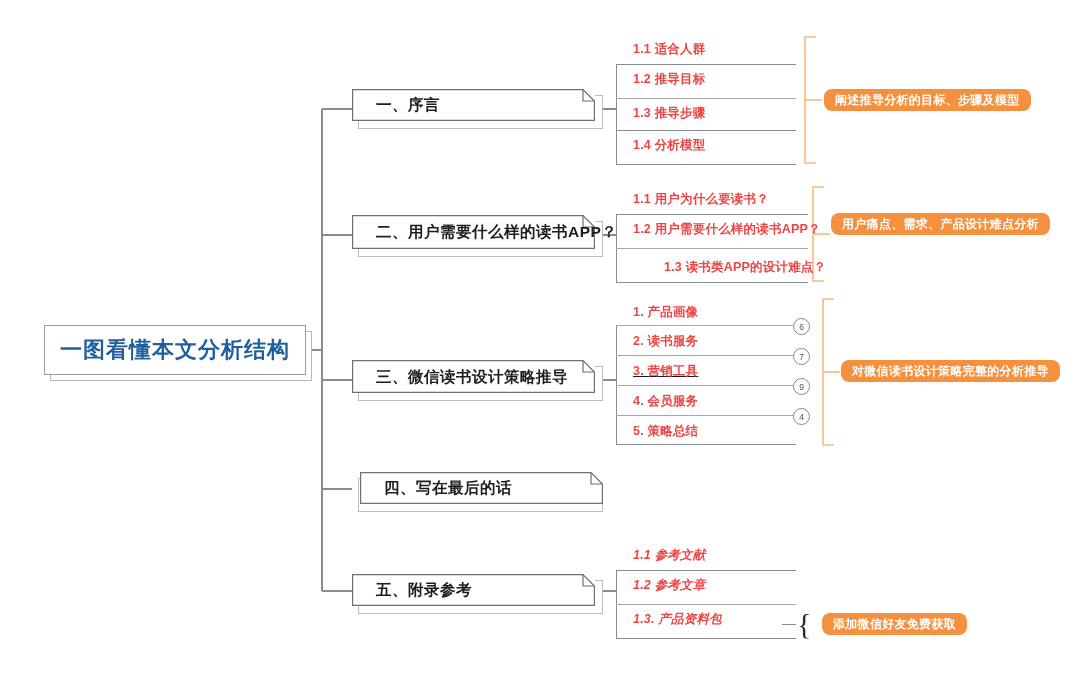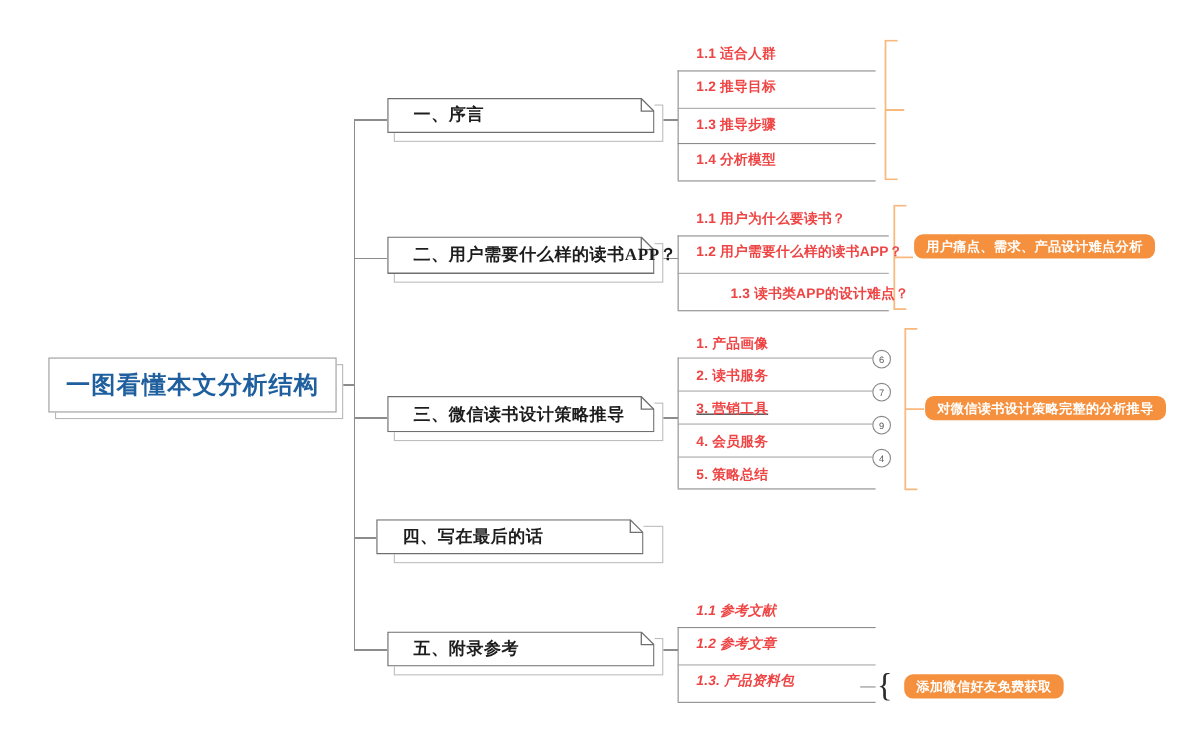--- a/index.html
+++ b/index.html
@@ -89,21 +89,20 @@
     position: absolute;
     left: 24px;
     top: 50%;
     transform: translateY(-50%);
     font-size: 15.5px;
     font-weight: bold;
     color: #1d1d1d;
     white-space: nowrap;
     letter-spacing: 0.5px;
     z-index: 3;
-    font-family: Liberation Serif, serif;
   }
 
   
   .subgroup {
     position: absolute;
     z-index: 4;
   }
   .subgroup .sub-left-rail {
     position: absolute;
     left: 0;
@@ -249,20 +248,23 @@
     </div>
     <div class="sub-rule" style="top:130px; left:0px; width:180px;"></div>
   </div>
 
   <div class="obracket" style="left:802px; top:36px;">
     <svg width="32" height="128" viewBox="0 0 32 128">
       <path d="M14,1 L3,1 L3,127 L14,127" fill="none" stroke="#F8B87E" stroke-width="1.6"></path>
       <path d="M3,64 L20,64" fill="none" stroke="#F8B87E" stroke-width="1.6"></path>
     </svg>
   </div>
+  <div class="pill" style="left:824px; top:89px;">
+    <span>阐述推导分析的目标、步骤及模型</span>
+  </div>
 
   <div class="branch-shadow" style="left:358px; top:221px; width:243px; height:34px;"></div>
   <div class="branch-node" style="left:352px; top:215px; width:243px; height:34px;">
     <svg class="fold-svg" viewBox="0 0 243 34" preserveAspectRatio="none">
       <path d="M0.6,0.6 L231,0.6 L242.4,12 L242.4,33.4 L0.6,33.4 Z" fill="#ffffff" stroke="#6f6f6f" stroke-width="1.2" vector-effect="non-scaling-stroke"></path>
       <path d="M231,0.6 L231,12 L242.4,12" fill="none" stroke="#6f6f6f" stroke-width="1.2" vector-effect="non-scaling-stroke"></path>
     </svg>
     <span class="branch-label">二、用户需要什么样的读书APP？</span>
   </div>
 
@@ -345,21 +347,21 @@
     <svg width="32" height="148" viewBox="0 0 32 148">
       <path d="M14,1 L3,1 L3,147 L14,147" fill="none" stroke="#F8B87E" stroke-width="1.6"></path>
       <path d="M3,74 L20,74" fill="none" stroke="#F8B87E" stroke-width="1.6"></path>
     </svg>
   </div>
   <div class="pill" style="left:841px; top:360px;">
     <span>对微信读书设计策略完整的分析推导</span>
   </div>
 
   <div class="branch-shadow" style="left:358px; top:478px; width:243px; height:32px;"></div>
-  <div class="branch-node" style="left:342px; top:472px; width:243px; height:32px;">
+  <div class="branch-node" style="left:360px; top:472px; width:243px; height:32px;">
     <svg class="fold-svg" viewBox="0 0 243 32" preserveAspectRatio="none">
       <path d="M0.6,0.6 L231,0.6 L242.4,12 L242.4,31.4 L0.6,31.4 Z" fill="#ffffff" stroke="#6f6f6f" stroke-width="1.2" vector-effect="non-scaling-stroke"></path>
       <path d="M231,0.6 L231,12 L242.4,12" fill="none" stroke="#6f6f6f" stroke-width="1.2" vector-effect="non-scaling-stroke"></path>
     </svg>
     <span class="branch-label">四、写在最后的话</span>
   </div>
 
   <div class="branch-shadow" style="left:358px; top:580px; width:243px; height:32px;"></div>
   <div class="branch-node" style="left:352px; top:574px; width:243px; height:32px;">
     <svg class="fold-svg" viewBox="0 0 243 32" preserveAspectRatio="none">

